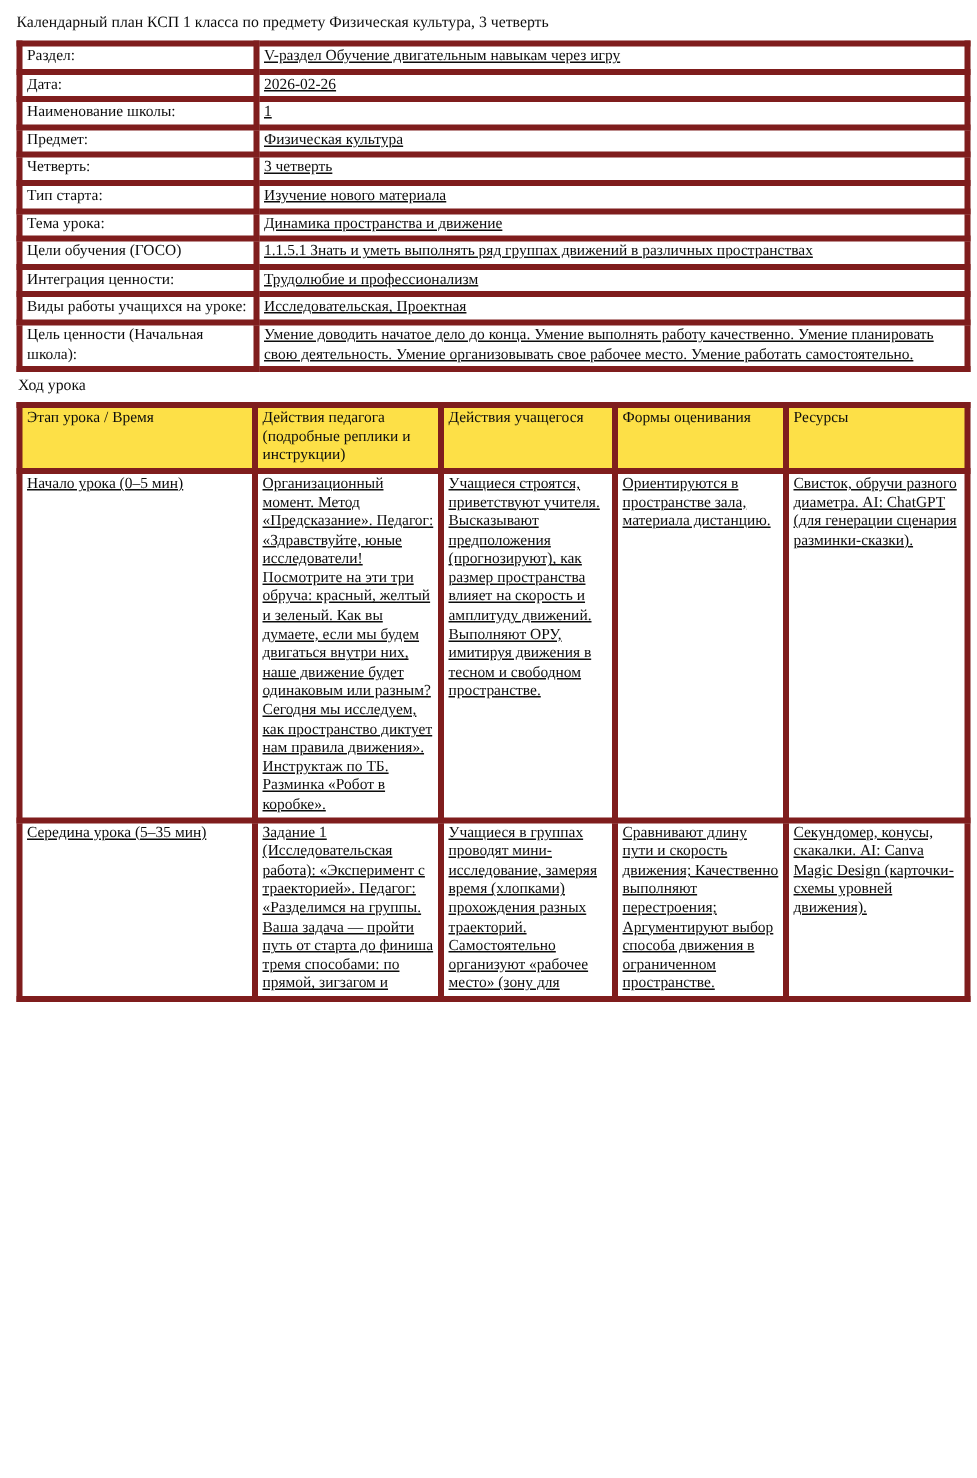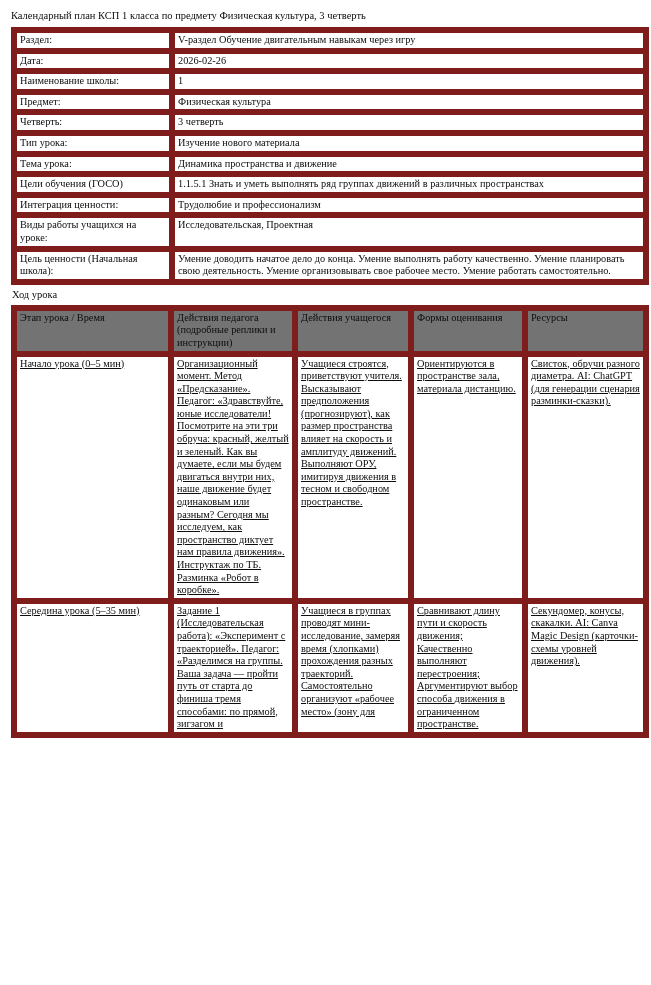--- a/index.html
+++ b/index.html
@@ -27,41 +27,41 @@
     white-space: nowrap;
   }
   table.info, table.flow {
     border-collapse: collapse;
     table-layout: fixed;
     width: 632px;
     font-size: 10.3px;
     line-height: 12.6px;
   }
   table.info td, table.flow td, table.flow th {
-    border: 6px solid #7f1d1d;
+    border: 4px solid #7f1d1d;
     vertical-align: top;
     padding: 1px 3px 1px 3px;
     color: #0d0d0d;
     word-wrap: break-word;
     overflow-wrap: break-word;
     text-align: left;
     font-weight: normal;
   }
   table.info td.label { width: 158px; }
-  table.info td.value { width: 474px; }
+  table.info td.value { width: 474px; text-decoration: underline; }
 
   .section-label {
     font-size: 10.5px;
     line-height: 13px;
     margin: 3px 0 4px 1px;
     color: #0d0d0d;
   }
 
   table.flow th {
-    background: #737373;
+    background: #fde047;
   }
   col.c1 { width: 157px; }
   col.c2 { width: 124px; }
   col.c3 { width: 116px; }
   col.c4 { width: 114px; }
   col.c5 { width: 121px; }
 
   .flow-row td { height: 1px; text-decoration: underline; }
 </style>
 </head>
@@ -87,21 +87,21 @@
       </tr>
       <tr>
         <td class="label">Предмет:</td>
         <td class="value">Физическая культура</td>
       </tr>
       <tr>
         <td class="label">Четверть:</td>
         <td class="value">3 четверть</td>
       </tr>
       <tr>
-        <td class="label">Тип урока:</td>
+        <td class="label">Тип старта:</td>
         <td class="value">Изучение нового материала</td>
       </tr>
       <tr>
         <td class="label">Тема урока:</td>
         <td class="value">Динамика пространства и движение</td>
       </tr>
       <tr>
         <td class="label">Цели обучения (ГОСО)</td>
         <td class="value">1.1.5.1 Знать и уметь выполнять ряд группах движений в различных пространствах</td>
       </tr>

